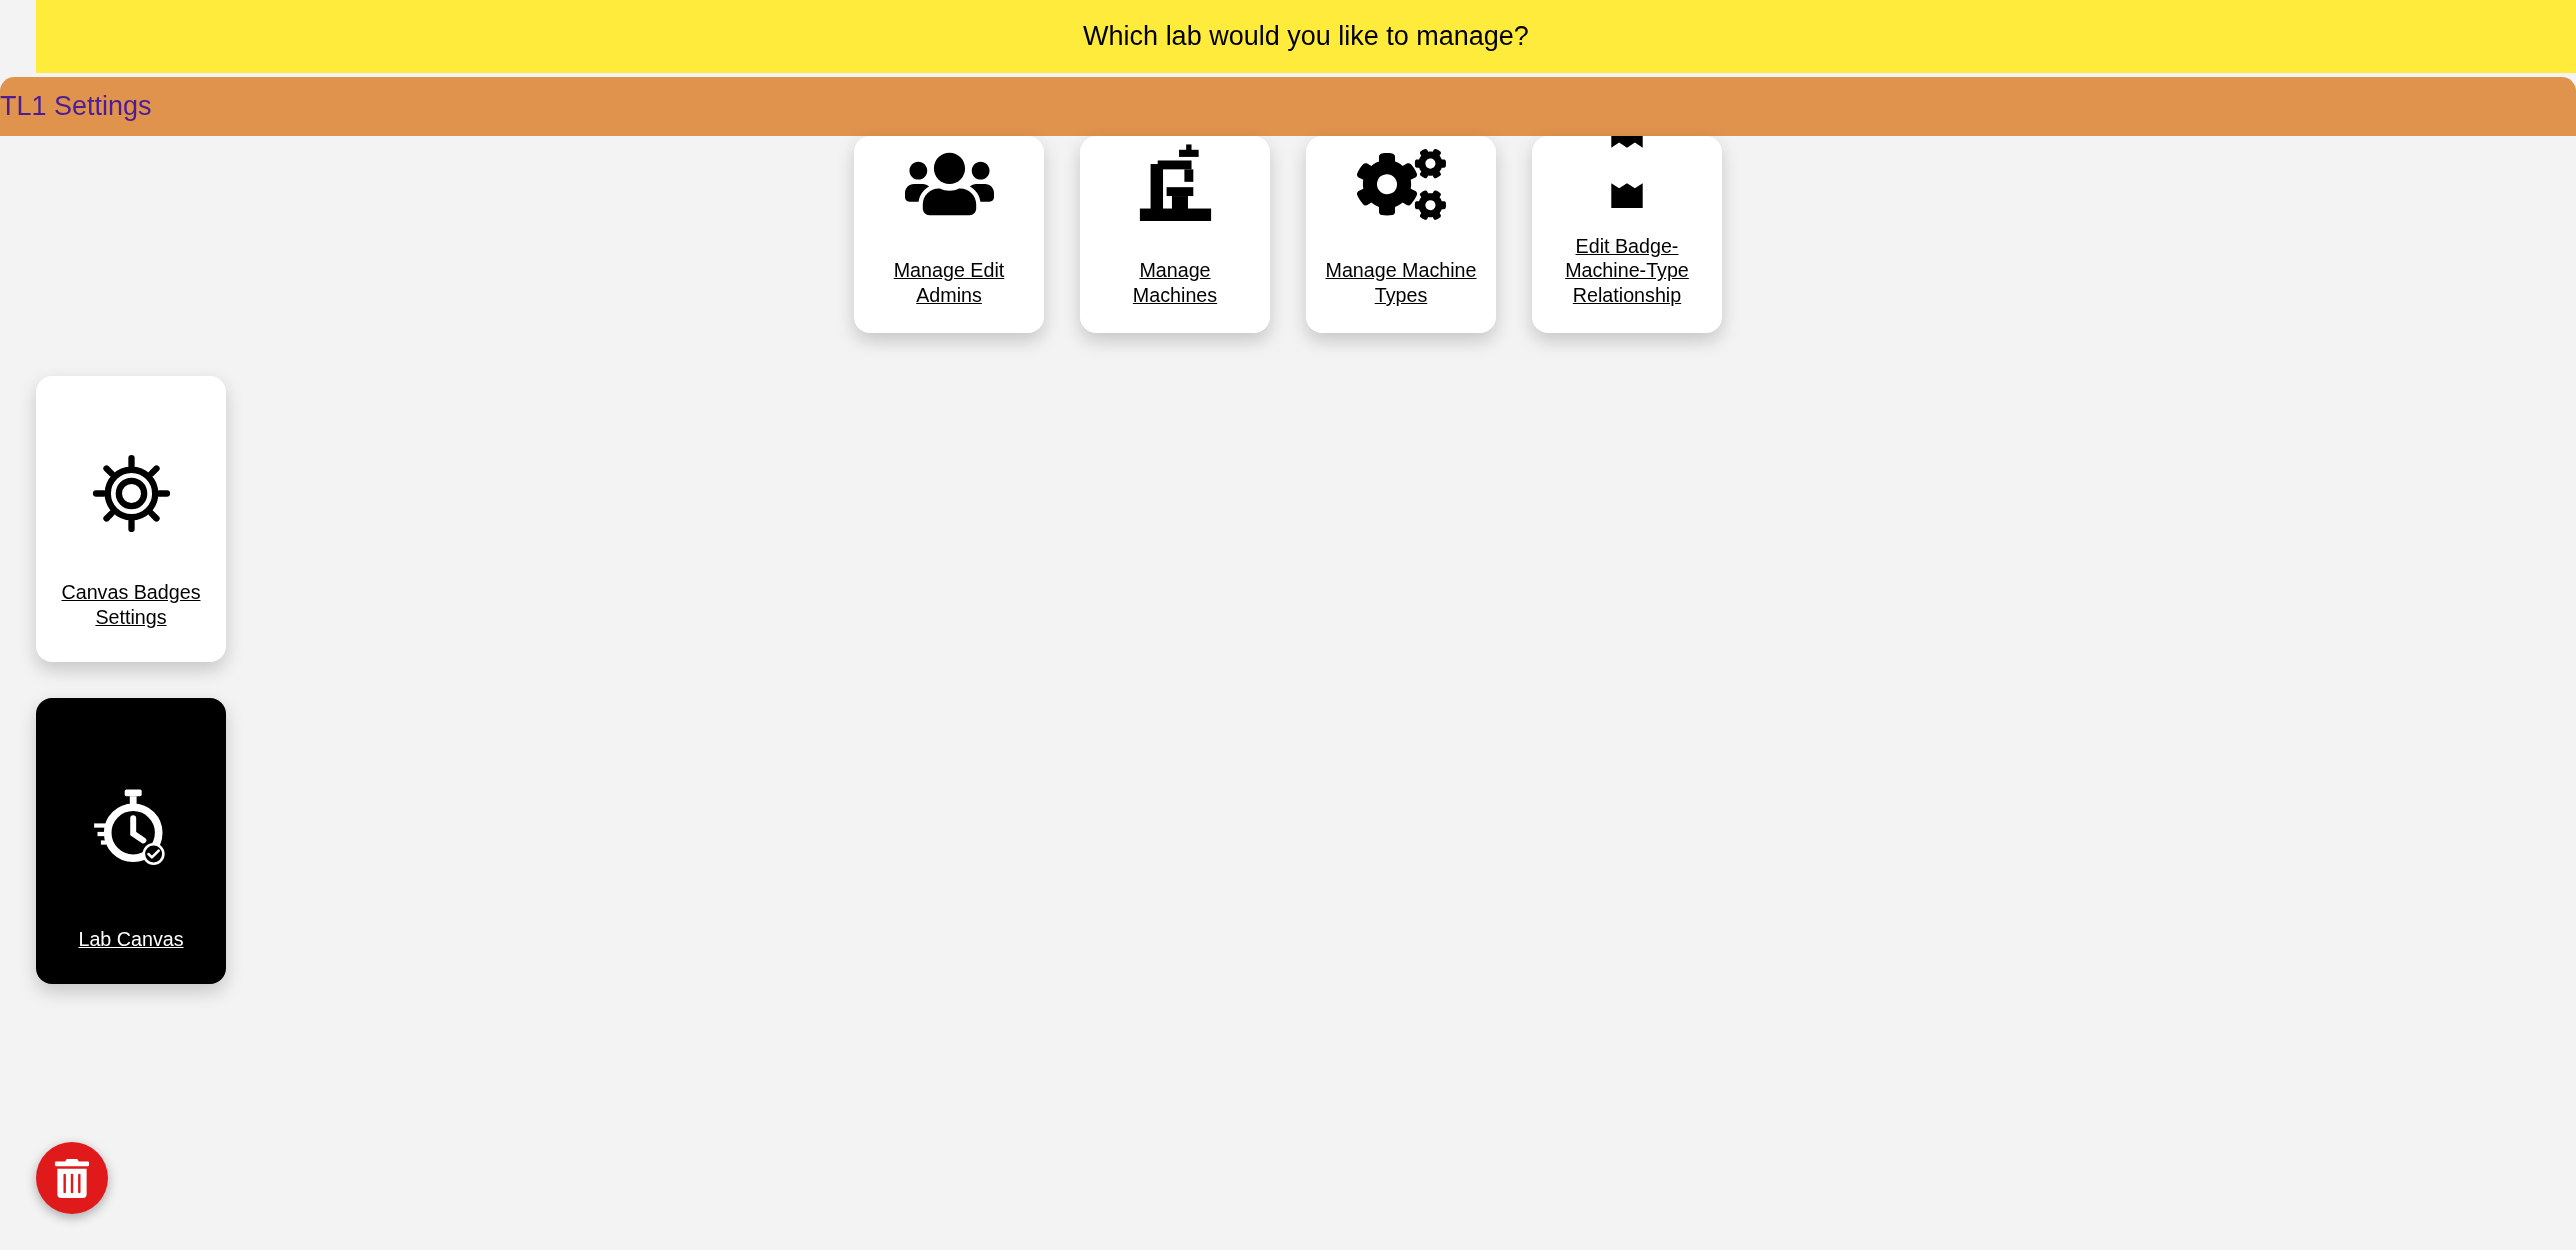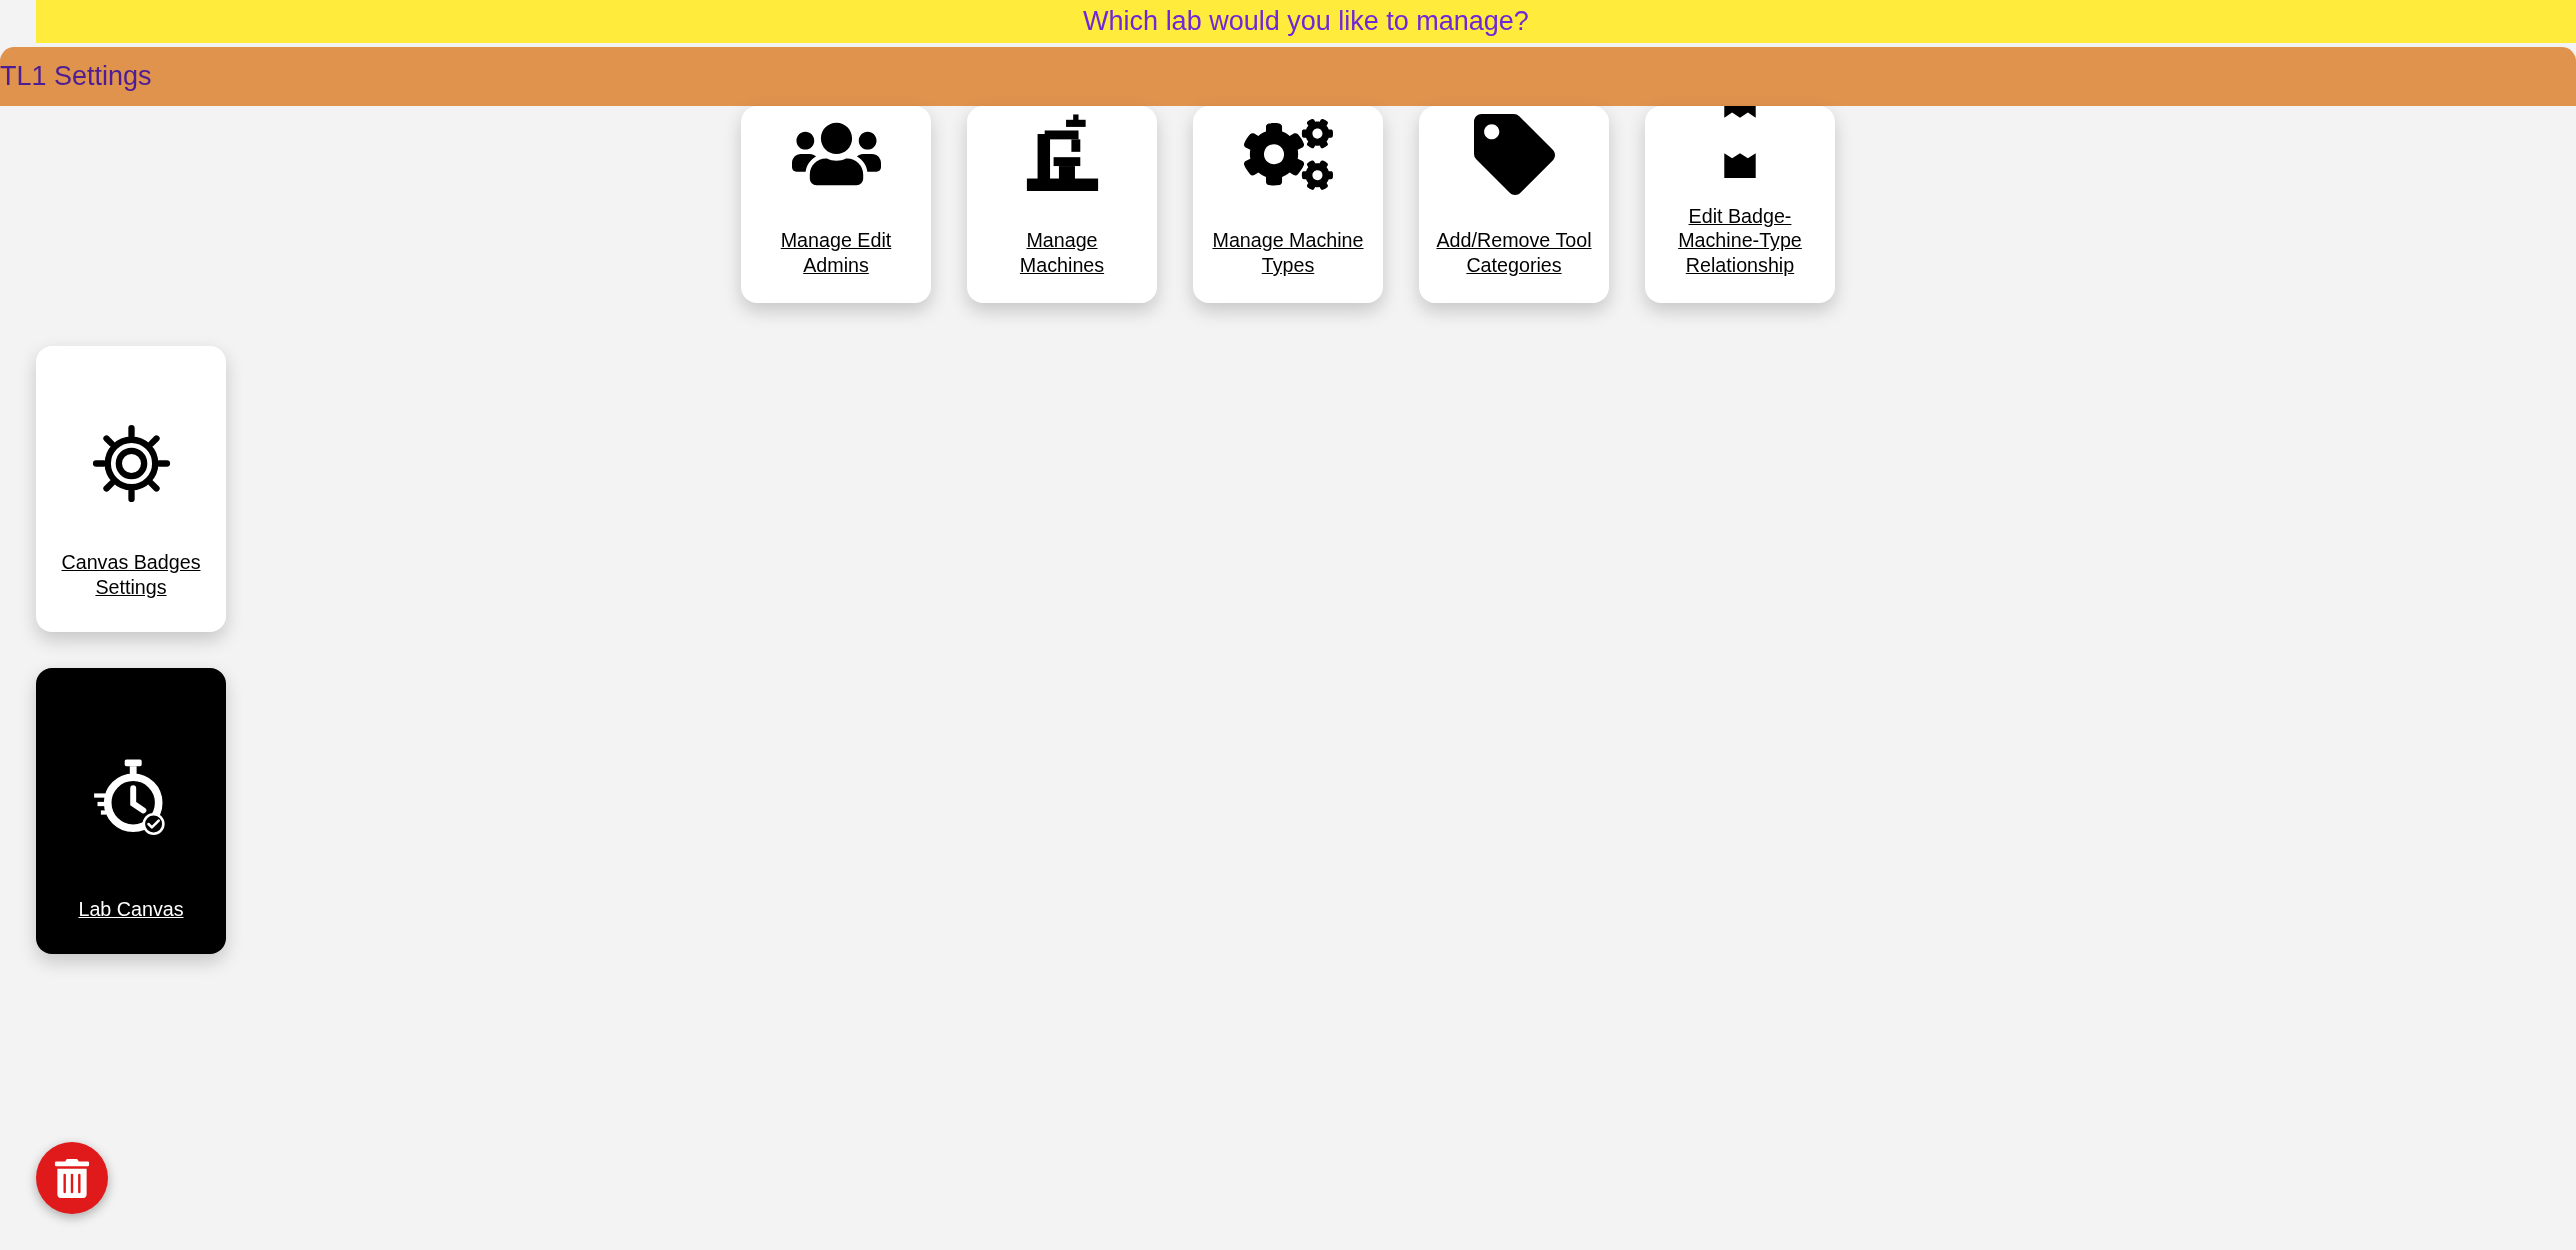--- a/index.html
+++ b/index.html
@@ -9,23 +9,23 @@
     }
     body {
       font-family: -apple-system, BlinkMacSystemFont, "Segoe UI", Helvetica, Arial, sans-serif;
       background: #f3f3f3;
       width: 100%;
       min-height: 100vh;
     }
     .page-title-bar {
       background: #ffeb3b;
       text-align: center;
-      padding: 6px 0;
+      padding: 21px 0;
       font-size: 27px;
-      color: #6d28d9;
+      color: #000000;
       margin-left: 36px;
     }
     .settings-bar {
       background: #e0934d;
       padding: 14px 0;
       font-size: 27px;
       color: #4c1d95;
       border-radius: 14.3px 14.3px 0 0;
       margin-top: 3.6px;
     }
@@ -136,28 +136,20 @@
 
     <div class="card">
       <div class="card-icon">
         <svg width="89" height="81" viewBox="0 0 640 512" fill="#000">
           <path d="M512.1 191l-8.2 14.3c-3 5.3-9.4 7.5-15.1 5.4-11.8-4.4-22.6-10.7-32.1-18.6-4.6-3.8-5.8-10.5-2.8-15.7l8.2-14.3c-6.9-8-12.3-17.3-15.9-27.4h-16.5c-6 0-11.2-4.3-12.2-10.3-2-12-2.1-24.6 0-37.1 1-6 6.2-10.4 12.2-10.4h16.5c3.6-10.1 9-19.4 15.9-27.4l-8.2-14.3c-3-5.2-1.9-11.9 2.8-15.7 9.5-7.9 20.4-14.2 32.1-18.6 5.7-2.1 12.1.1 15.1 5.4l8.2 14.3c10.5-1.9 21.2-1.9 31.7 0L552 6.3c3-5.3 9.4-7.5 15.1-5.4 11.8 4.4 22.6 10.7 32.1 18.6 4.6 3.8 5.8 10.5 2.8 15.7l-8.2 14.3c6.9 8 12.3 17.3 15.9 27.4h16.5c6 0 11.2 4.3 12.2 10.3 2 12 2.1 24.6 0 37.1-1 6-6.2 10.4-12.2 10.4h-16.5c-3.6 10.1-9 19.4-15.9 27.4l8.2 14.3c3 5.2 1.9 11.9-2.8 15.7-9.5 7.9-20.4 14.2-32.1 18.6-5.7 2.1-12.1-.1-15.1-5.4l-8.2-14.3c-10.4 1.9-21.2 1.9-31.7 0zm-10.5-58.8c38.5 29.6 82.4-14.3 52.8-52.8-38.5-29.7-82.4 14.3-52.8 52.8zM386.3 286.1l33.7 16.8c10.1 5.8 14.5 18.1 10.5 29.1-8.9 24.2-26.4 46.4-42.6 65.8-7.4 8.9-20.2 11.1-30.3 5.3l-29.1-16.8c-16 13.7-34.6 24.6-54.9 31.7v33.6c0 11.6-8.3 21.6-19.7 23.6-24.6 4.2-50.4 4.4-75.9 0-11.5-2-20-11.9-20-23.6V418c-20.3-7.2-38.9-18-54.9-31.7L74 403c-10 5.8-22.9 3.6-30.3-5.3-16.2-19.4-33.3-41.6-42.2-65.7-4-10.9.4-23.2 10.5-29.1l33.3-16.8c-3.9-20.9-3.9-42.4 0-63.4L12 205.8c-10.1-5.8-14.6-18.1-10.5-29 8.9-24.2 26-46.4 42.2-65.8 7.4-8.9 20.2-11.1 30.3-5.3l29.1 16.8c16-13.7 34.6-24.6 54.9-31.7V57.1c0-11.5 8.2-21.5 19.6-23.5 24.6-4.2 50.5-4.4 76-.1 11.5 2 20 11.9 20 23.6v33.6c20.3 7.2 38.9 18 54.9 31.7l29.1-16.8c10-5.8 22.9-3.6 30.3 5.3 16.2 19.4 33.2 41.6 42.1 65.8 4 10.9.1 23.2-10 29.1l-33.7 16.8c3.9 21 3.9 42.5 0 63.5zm-117.6 21.1c59.2-77-28.7-164.9-105.7-105.7-59.2 77 28.7 164.9 105.7 105.7zm243.4 182.7l-8.2 14.3c-3 5.3-9.4 7.5-15.1 5.4-11.8-4.4-22.6-10.7-32.1-18.6-4.6-3.8-5.8-10.5-2.8-15.7l8.2-14.3c-6.9-8-12.3-17.3-15.9-27.4h-16.5c-6 0-11.2-4.3-12.2-10.3-2-12-2.1-24.6 0-37.1 1-6 6.2-10.4 12.2-10.4h16.5c3.6-10.1 9-19.4 15.9-27.4l-8.2-14.3c-3-5.2-1.9-11.9 2.8-15.7 9.5-7.9 20.4-14.2 32.1-18.6 5.7-2.1 12.1.1 15.1 5.4l8.2 14.3c10.5-1.9 21.2-1.9 31.7 0l8.2-14.3c3-5.3 9.4-7.5 15.1-5.4 11.8 4.4 22.6 10.7 32.1 18.6 4.6 3.8 5.8 10.5 2.8 15.7l-8.2 14.3c6.9 8 12.3 17.3 15.9 27.4h16.5c6 0 11.2 4.3 12.2 10.3 2 12 2.1 24.6 0 37.1-1 6-6.2 10.4-12.2 10.4h-16.5c-3.6 10.1-9 19.4-15.9 27.4l8.2 14.3c3 5.2 1.9 11.9-2.8 15.7-9.5 7.9-20.4 14.2-32.1 18.6-5.7 2.1-12.1-.1-15.1-5.4l-8.2-14.3c-10.4 1.9-21.2 1.9-31.7 0zM501.6 431c38.5 29.6 82.4-14.3 52.8-52.8-38.5-29.6-82.4 14.3-52.8 52.8z"></path>
         </svg>
       </div>
       <div class="card-label">Manage Machine Types</div>
     </div>
 
-    <div class="card">
-      <div class="card-icon">
-        <svg width="81" height="81" viewBox="0 0 512 512" fill="#000">
-          <path d="M0 252.118V48C0 21.49 21.49 0 48 0h204.118a48 48 0 0 1 33.941 14.059l211.882 211.882c18.745 18.745 18.745 49.137 0 67.882L293.823 497.941c-18.745 18.745-49.137 18.745-67.882 0L14.059 286.059A48 48 0 0 1 0 252.118zM112 64c-26.51 0-48 21.49-48 48s21.49 48 48 48 48-21.49 48-48-21.49-48-48-48z"></path>
-        </svg>
-      </div>
-      <div class="card-label">Add/Remove Tool Categories</div>
-    </div>
 
     <div class="card">
       <div class="card-icon">
         <svg width="54" height="72" viewBox="0 0 60 110" fill="#000">
           <path d="M6 0 H54 L54 18 L42 10 L30 18 L18 10 L6 18 Z"></path>
           <path d="M6 110 H54 L54 72 L42 80 L30 72 L18 80 L6 72 Z"></path>
         </svg>
       </div>
       <div class="card-label">Edit Badge-Machine-Type Relationship</div>
     </div>

